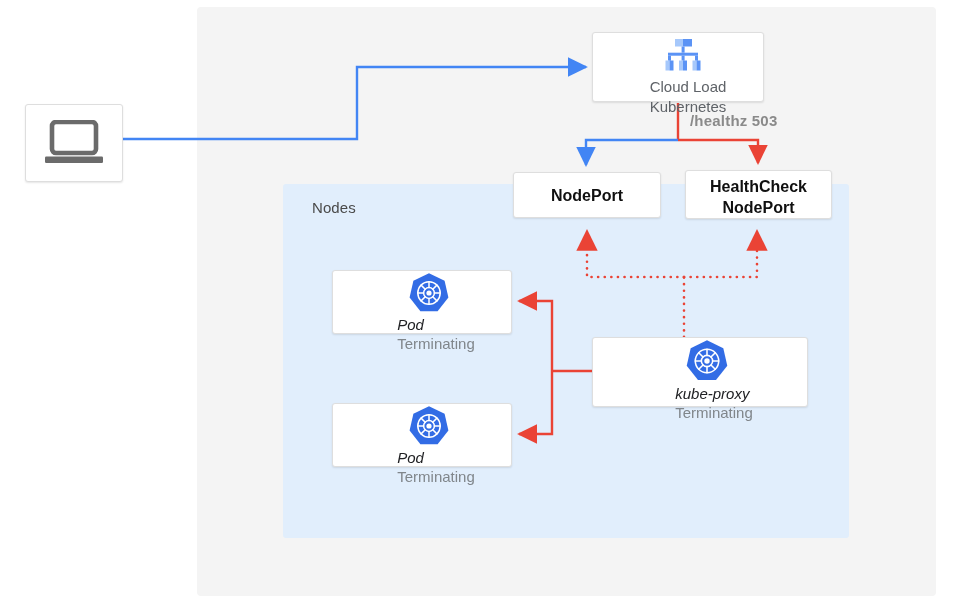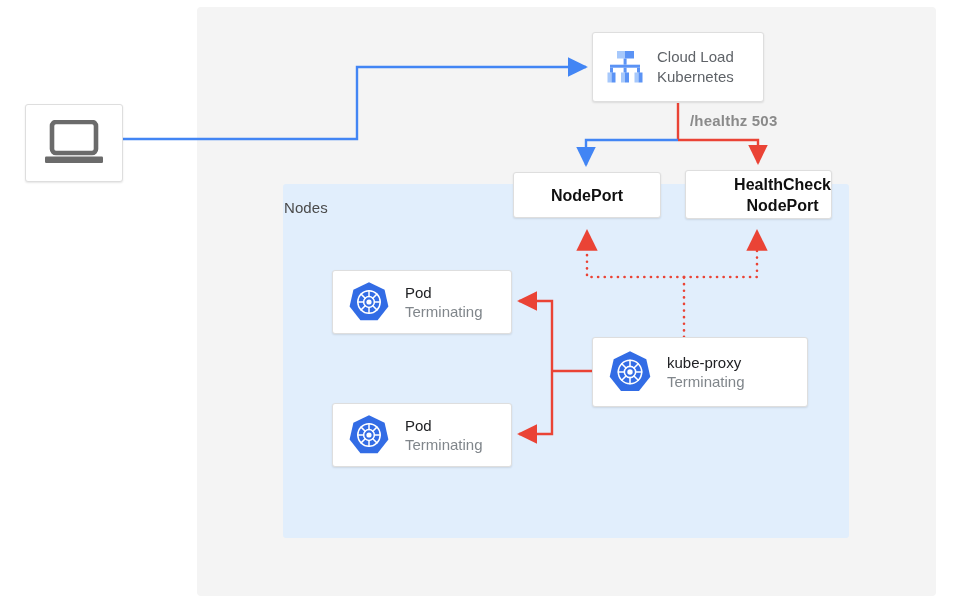--- a/index.html
+++ b/index.html
@@ -29,33 +29,34 @@
     background: #f4f4f4;
     border-radius: 4px;
   }
   #nodes-panel {
     left: 283px; top: 184px;
     width: 566px; height: 354px;
     background: #e1eefc;
     border-radius: 3px;
   }
   #nodes-label {
-    left: 284px; top: 199px;
+    left: 312px; top: 199px;
     font-size: 15px;
     color: #4a4a4a;
     letter-spacing: .1px;
   }
 
   
   .card {
     background: #ffffff;
     border: 1px solid #dedede;
     border-radius: 3px;
     box-shadow: 0 1px 2px rgba(0,0,0,.10);
     box-sizing: border-box;
+    flex-direction: column;
   }
 
   
   #laptop-card {
     left: 25px; top: 104px;
     width: 98px; height: 78px;
     display: flex; align-items: center; justify-content: center;
   }
   .laptop-icon { width: 62px; height: 46px; display:block; }
 
@@ -106,20 +107,21 @@
     width: 216px; height: 70px;
     display: flex; align-items: center;
     padding-left: 14px;
   }
   .k8s-icon { width: 44px; height: 44px; flex: 0 0 44px; }
   .pod-text { margin-left: 14px; }
   .pod-title {
     font-size: 15px;
     color: #202124;
     line-height: 19px;
+    font-style: italic;
   }
   .pod-sub {
     font-size: 15px;
     color: #80868b;
     line-height: 19px;
   }
   #kubeproxy-card .k8s-icon { width: 46px; height: 46px; flex:0 0 46px; }
 
   
   #healthz-label {

